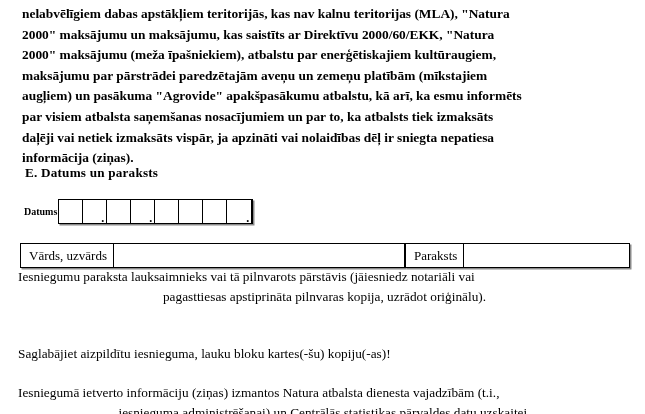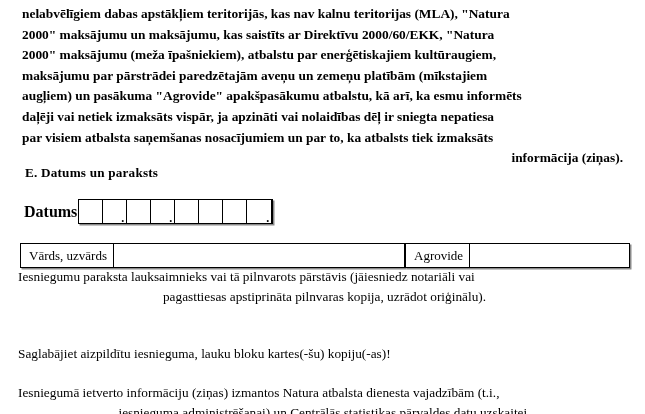--- a/index.html
+++ b/index.html
@@ -31,21 +31,21 @@
     top: 2px;
     width: 609px;
     font-weight: bold;
     font-size: 13.4px;
     line-height: 16.6px;
     text-align: justify;
     text-justify: inter-word;
     letter-spacing: 0px;
   }
   .declaration p { margin: 4px; }
-  .declaration p:last-child { text-align: right; }
+  .declaration p:last-child { text-align: left; }
 
   
   .section-heading {
     position: absolute;
     left: 25px;
     top: 165px;
     font-weight: bold;
     font-size: 13.2px;
     letter-spacing: 0.2px;
   }
@@ -53,21 +53,21 @@
   
   .date-row {
     position: absolute;
     left: 24px;
     top: 199px;
     display: flex;
     align-items: stretch;
   }
   .date-label {
     font-weight: bold;
-    font-size: 16px;
+    font-size: 10px;
     line-height: 25px;
     padding-right: 1px;
     white-space: nowrap;
   }
   .date-boxes {
     display: flex;
     height: 25px;
     border: 1px solid #000000;
     border-right: 2px solid #000;
     background: #ffffff;
@@ -147,22 +147,22 @@
 <body>
 
 <div class="page">
 
   <div class="declaration">
     <p>nelabvēlīgiem dabas apstākļiem teritorijās, kas nav kalnu teritorijas (MLA), "Natura</p>
     <p>2000" maksājumu un maksājumu, kas saistīts ar Direktīvu 2000/60/EKK, "Natura</p>
     <p>2000" maksājumu (meža īpašniekiem), atbalstu par enerģētiskajiem kultūraugiem,</p>
     <p>maksājumu par pārstrādei paredzētajām aveņu un zemeņu platībām (mīkstajiem</p>
     <p>augļiem) un pasākuma "Agrovide" apakšpasākumu atbalstu, kā arī, ka esmu informēts</p>
+    <p>par visiem atbalsta saņemšanas nosacījumiem un par to, ka atbalsts tiek izmaksāts</p>
     <p>daļēji vai netiek izmaksāts vispār, ja apzināti vai nolaidības dēļ ir sniegta nepatiesa</p>
-    <p>par visiem atbalsta saņemšanas nosacījumiem un par to, ka atbalsts tiek izmaksāts</p>
     <p>informācija (ziņas).</p>
   </div>
 
   <div class="section-heading">E. Datums un paraksts</div>
 
   <div class="date-row">
     <div class="date-label">Datums</div>
     <div class="date-boxes">
       <div class="date-cell">
         <span class="cell-value"></span>
@@ -198,21 +198,21 @@
       </div>
     </div>
   </div>
 
   <div class="fields-row">
     <div class="field-box" id="name-field">
       <div class="cap">Vārds, uzvārds</div>
       <div class="entry"></div>
     </div>
     <div class="field-box" id="sign-field">
-      <div class="cap">Agrovide</div>
+      <div class="cap">Paraksts</div>
       <div class="entry"></div>
     </div>
   </div>
 
   <div class="notes">
     <p>
       <span>Iesniegumu paraksta lauksaimnieks vai tā pilnvarots pārstāvis (jāiesniedz notariāli vai</span>
       <span class="tail">pagasttiesas apstiprināta pilnvaras kopija, uzrādot oriģinālu).</span>
     </p>
     <p class="last-left">Saglabājiet aizpildītu iesnieguma, lauku bloku kartes(-šu) kopiju(-as)!</p>

